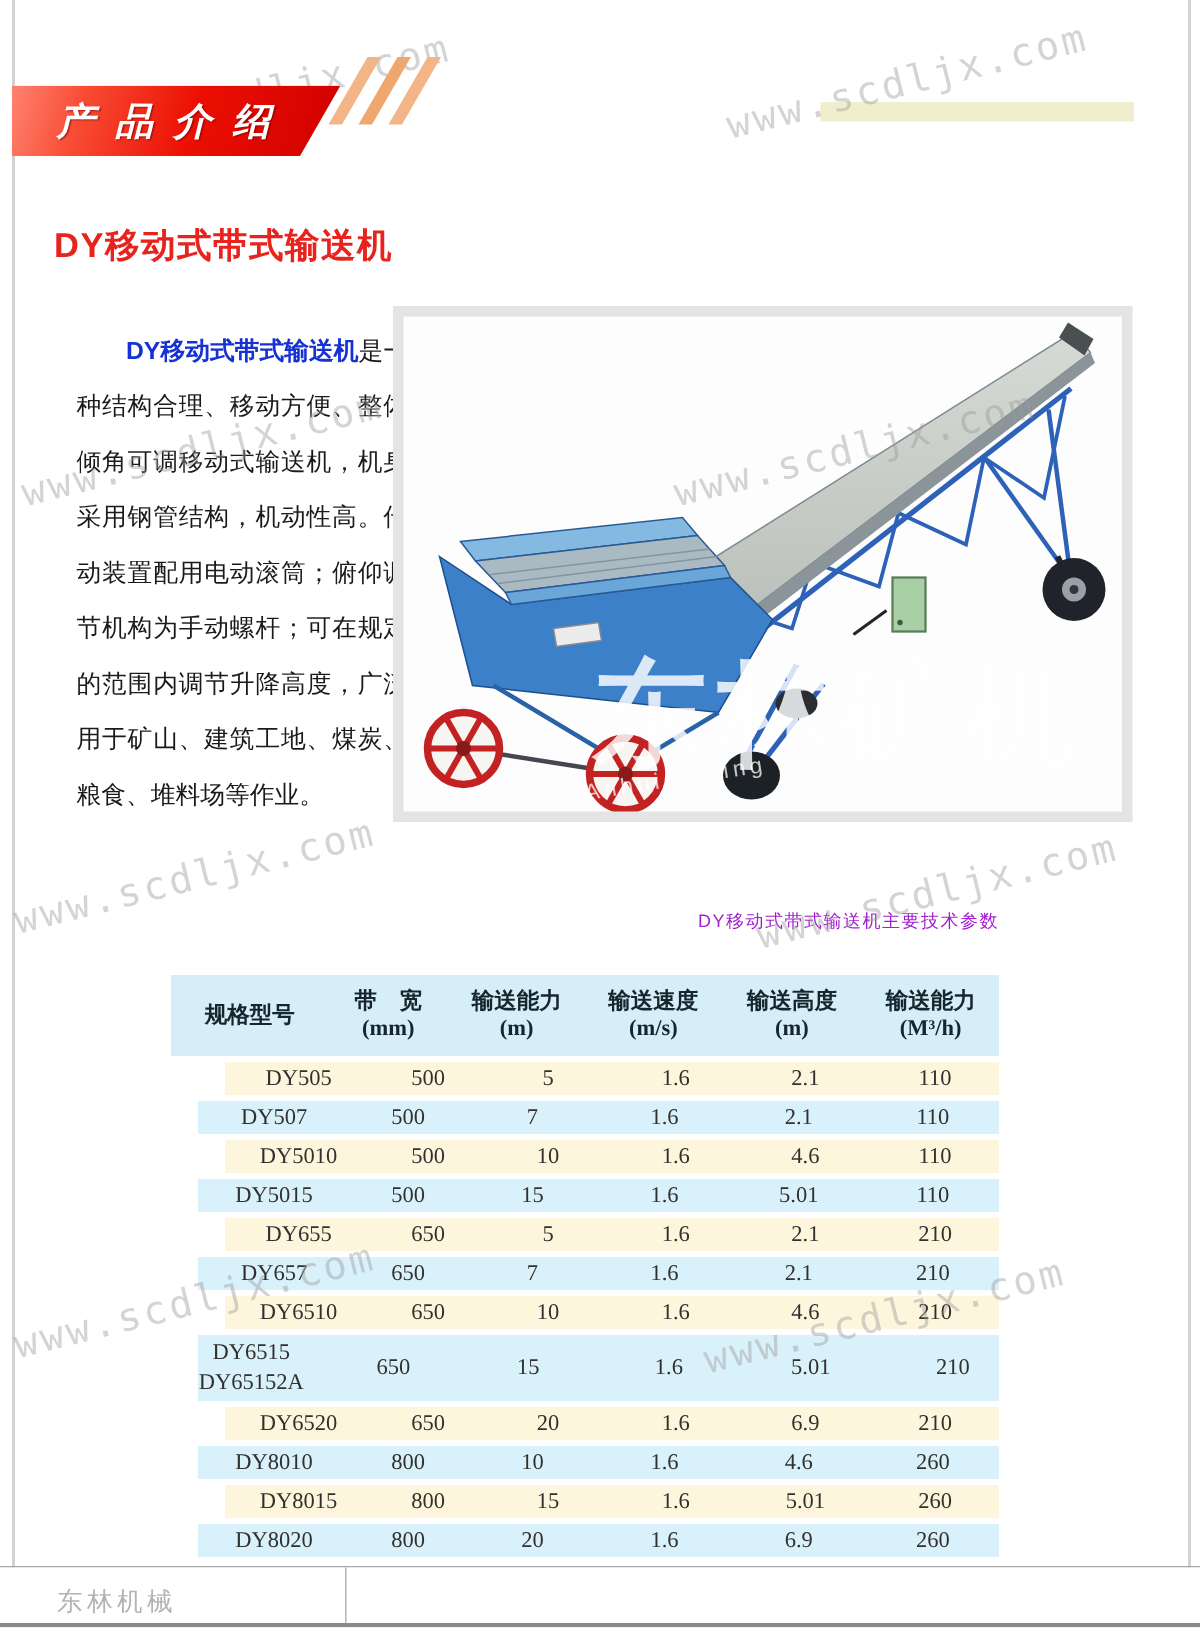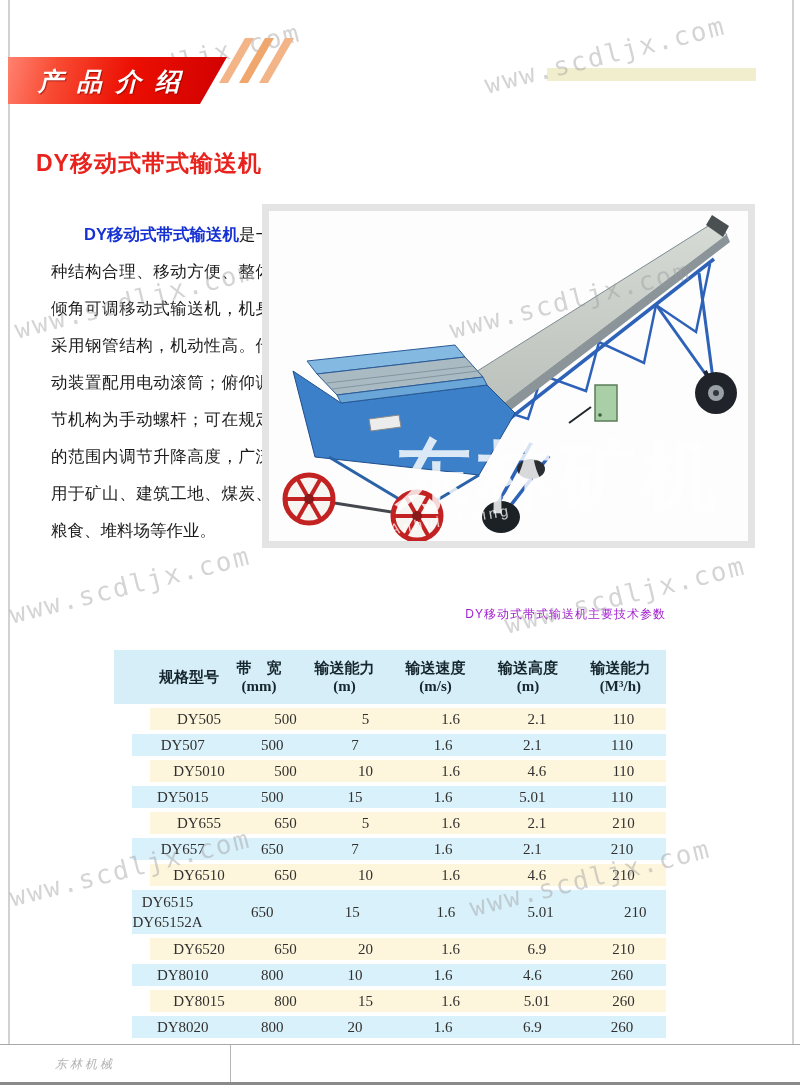--- a/index.html
+++ b/index.html
@@ -53,28 +53,28 @@
   .spec-table{position:absolute;left:114px;top:650px;width:552px;
     font-family:"Liberation Serif",serif;}
   .t-head{display:flex;background:var(--header-bg);height:54px;align-items:center;}
   .t-head .th{display:flex;flex-direction:column;justify-content:center;text-align:center;
     font-size:15px;font-weight:bold;color:#16262e;line-height:18px;}
   .t-row{display:flex;height:22px;margin-top:4px;align-items:center;}
   .t-row.tall{height:44px;gap:32px;}
   .t-row.cream{background:var(--row-cream);margin-left:36px;}
   .t-row.cyan{background:var(--row-cyan);margin-left:18px;}
   .t-row .td{text-align:center;font-size:15px;color:#31302e;line-height:20px;}
-  .c0{width:19%;align-items:flex-end;} .c1{width:14.5%;align-items:center;} .c2{width:16.5%;} .c3{width:16.5%;} .c4{width:17%;} .c5{width:16.5%;}
+  .c0{width:19%;} .c1{width:14.5%;align-items:center;} .c2{width:16.5%;} .c3{width:16.5%;} .c4{width:17%;} .c5{width:16.5%;}
 
   
   .footer-line{position:absolute;left:0;top:1044px;width:800px;height:1px;background:#a8a8a8;}
   .footer-strip{position:absolute;left:0;top:1045px;width:800px;height:37px;background:#fff;}
   .footer-vline{position:absolute;left:230px;top:1045px;width:1px;height:37px;background:#b5b5b5;}
-  .footer-brand{position:absolute;left:55px;top:1056px;font-size:12px;color:#b3b3b3;
-    letter-spacing:3px;font-family:"Liberation Serif",serif;font-style:italic;}
+  .footer-brand{position:absolute;left:38px;top:1056px;font-size:17px;color:#b3b3b3;
+    letter-spacing:3px;font-family:"Liberation Serif",serif;}
   .footer-bottom{position:absolute;left:0;top:1082px;width:800px;height:3px;background:#8a8a8a;}
 
   
   .wm{position:absolute;z-index:50;font-family:"DejaVu Sans Mono",monospace;font-size:26px;
     letter-spacing:2px;color:#9a9a9a;opacity:.42;white-space:nowrap;
     transform:translate(-50%,-50%) rotate(-14deg);pointer-events:none;}
 </style>
 </head>
 <body>
 

